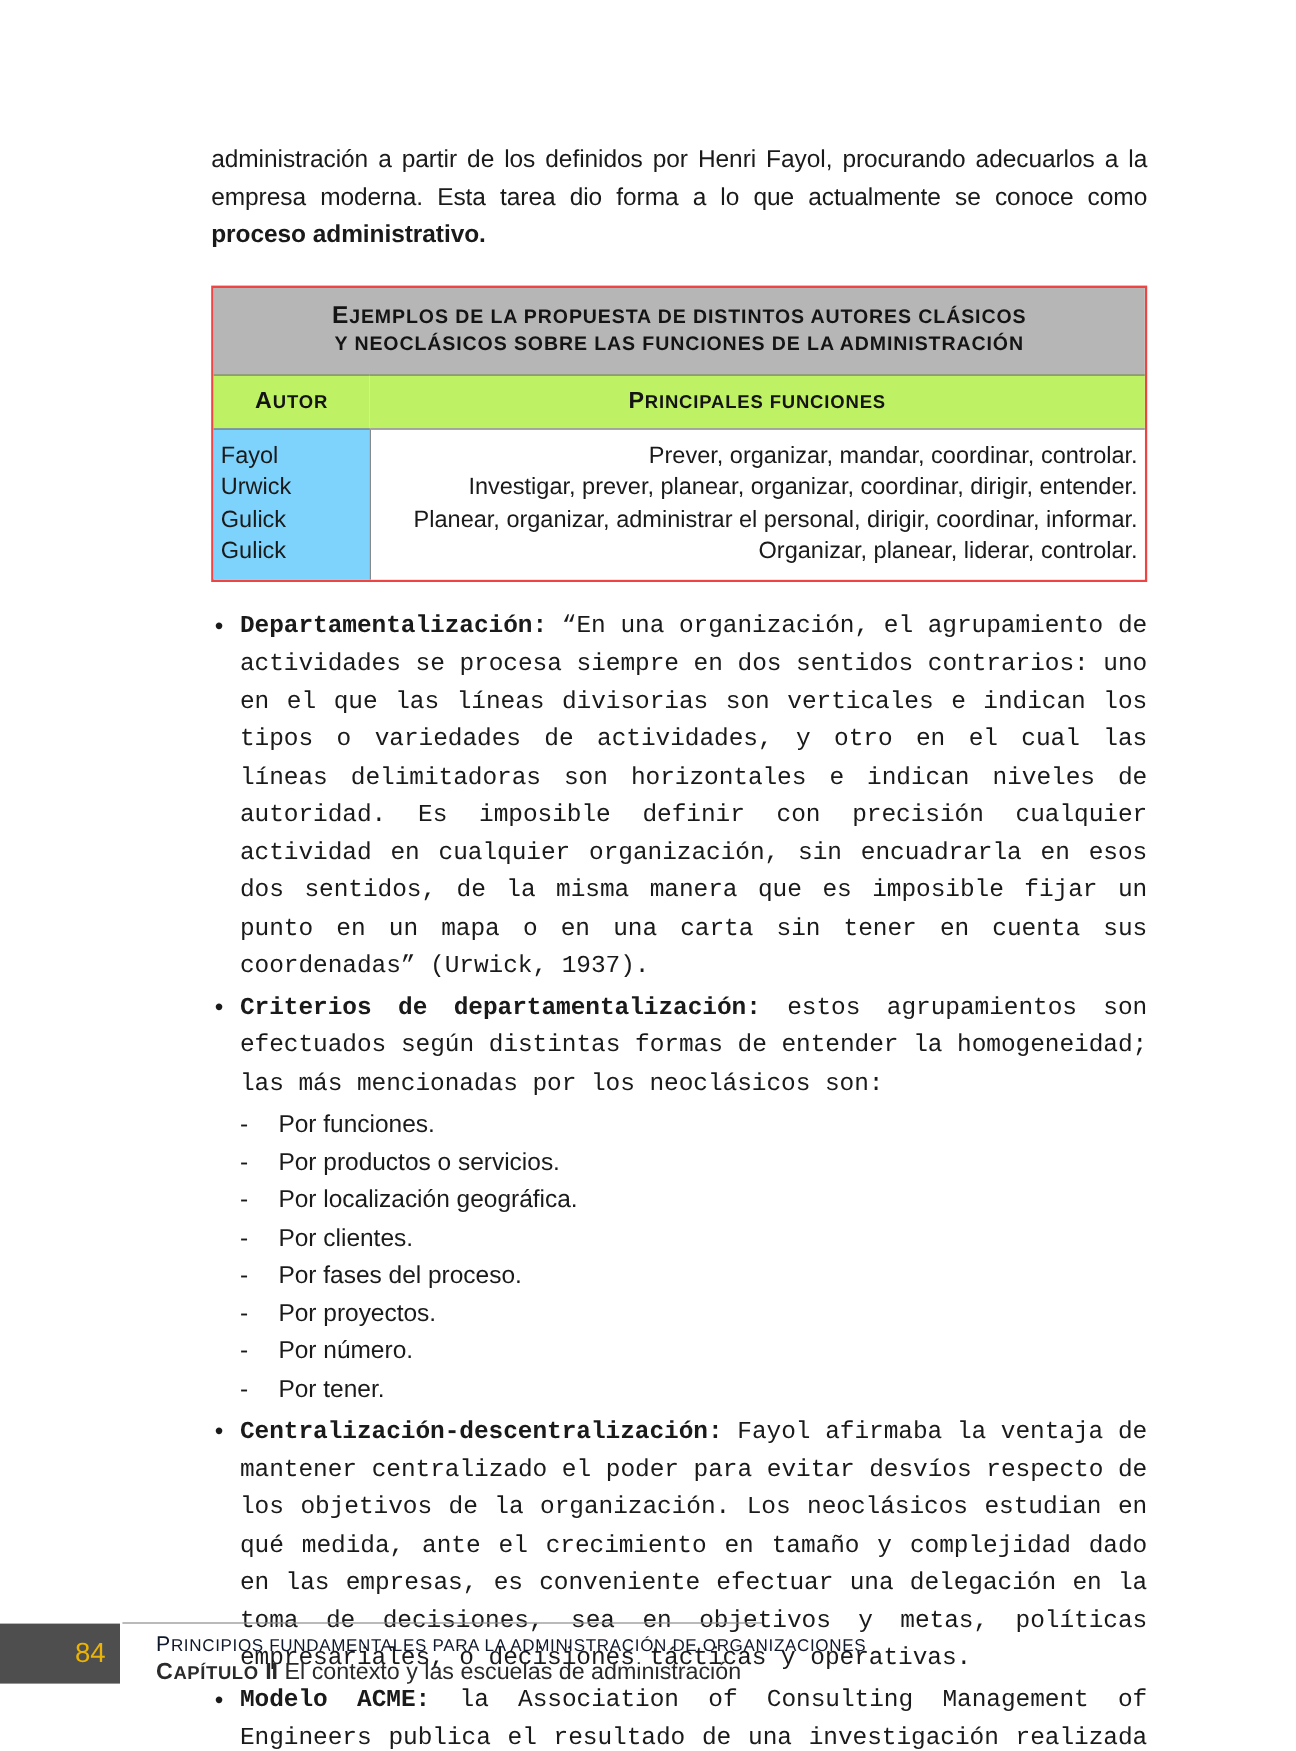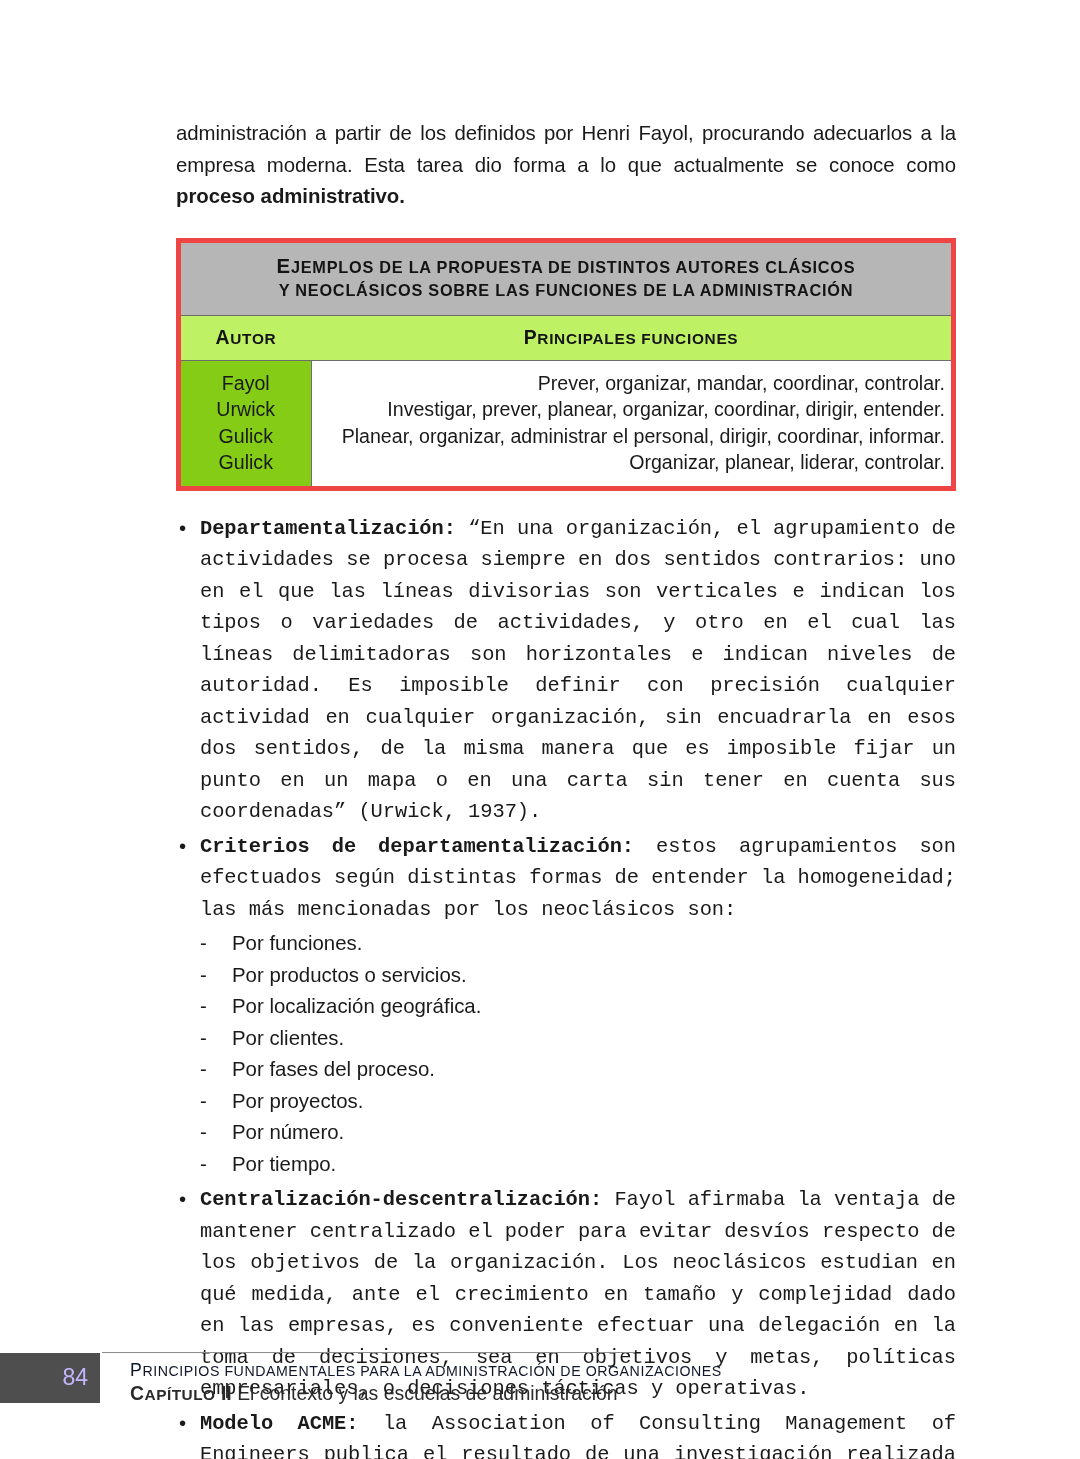--- a/index.html
+++ b/index.html
@@ -37,21 +37,21 @@
     text-align: justify;
     text-justify: inter-word;
     margin: 0;
     letter-spacing: -0.05px;
   }
   .para b { font-weight: bold; margin-top: 36px; }
 
   
   .tbl-wrap {
     margin-top: 25px;
-    border: 5px solid #ef4444;
+    border: 2px solid #ef4444;
     background: #ffffff;
   }
   .tbl {
     width: 100%;
     border-collapse: collapse;
     table-layout: fixed;
   }
   .tbl td {
     border: 1px solid #6d6d6d;
     vertical-align: middle;
@@ -82,22 +82,21 @@
     letter-spacing: 0.7px;
     color: #141414;
     border-left: none;
     border-right: none;
   }
   .tbl .hd .cap { font-size: 19.4px; }
 
   .tbl .col-author { width: 130px; }
 
   .tbl .body-author {
-    background: #84cc16;
-    text-align: center;
+    background: #7dd3fc;
     padding: 9px 6px 10px 6px;
     border-left: none;
     border-bottom: none;
   }
   .tbl .body-funcs {
     background: #ffffff;
     text-align: right;
     padding: 9px 6px 10px 12px;
     border-right: none;
     border-bottom: none;
@@ -163,21 +162,21 @@
     left: 0px;
     top: 1px;
     width: 100px;
     height: 50px;
     background: #4e4e4e;
   }
   .pagebox .num {
     position: absolute;
     right: 12px;
     top: 9px;
-    color: #c4b5fd;
+    color: #eab308;
     font-size: 23px;
     line-height: 30px;
   }
   .frule {
     position: absolute;
     left: 102px;
     top: 0px;
     width: 533px;
     height: 1px;
     background: #8d8d8d;
@@ -265,21 +264,21 @@
       </div>
 
       <div class="sublist">
         <div class="subitem"><span class="dash">-</span><span>Por funciones.</span></div>
         <div class="subitem"><span class="dash">-</span><span>Por productos o servicios.</span></div>
         <div class="subitem"><span class="dash">-</span><span>Por localización geográfica.</span></div>
         <div class="subitem"><span class="dash">-</span><span>Por clientes.</span></div>
         <div class="subitem"><span class="dash">-</span><span>Por fases del proceso.</span></div>
         <div class="subitem"><span class="dash">-</span><span>Por proyectos.</span></div>
         <div class="subitem"><span class="dash">-</span><span>Por número.</span></div>
-        <div class="subitem"><span class="dash">-</span><span>Por tiempo.</span></div>
+        <div class="subitem"><span class="dash">-</span><span>Por tener.</span></div>
       </div>
 
       <div class="bullet">
         <span class="dot">•</span>
         <div class="btext"><b>Centralización-descentralización:</b> Fayol afirmaba la ventaja de mantener centralizado el poder para evitar desvíos respecto de los objetivos de la organización. Los neoclásicos estudian en qué medida, ante el crecimiento en tamaño y complejidad dado en las empresas, es conveniente efectuar una delegación en la toma de decisiones, sea en objetivos y metas, políticas empresariales, o decisiones tácticas y operativas.</div>
       </div>
 
       <div class="bullet">
         <span class="dot">•</span>
         <div class="btext"><b>Modelo ACME:</b> la Association of Consulting Management of Engineers publica el resultado de una investigación realizada en empresas de los Estados Unidos con respecto a los criterios de agrupación de tareas en la estructura formal de las mismas. La esquematización de esa investigación muestra que en las</div>

